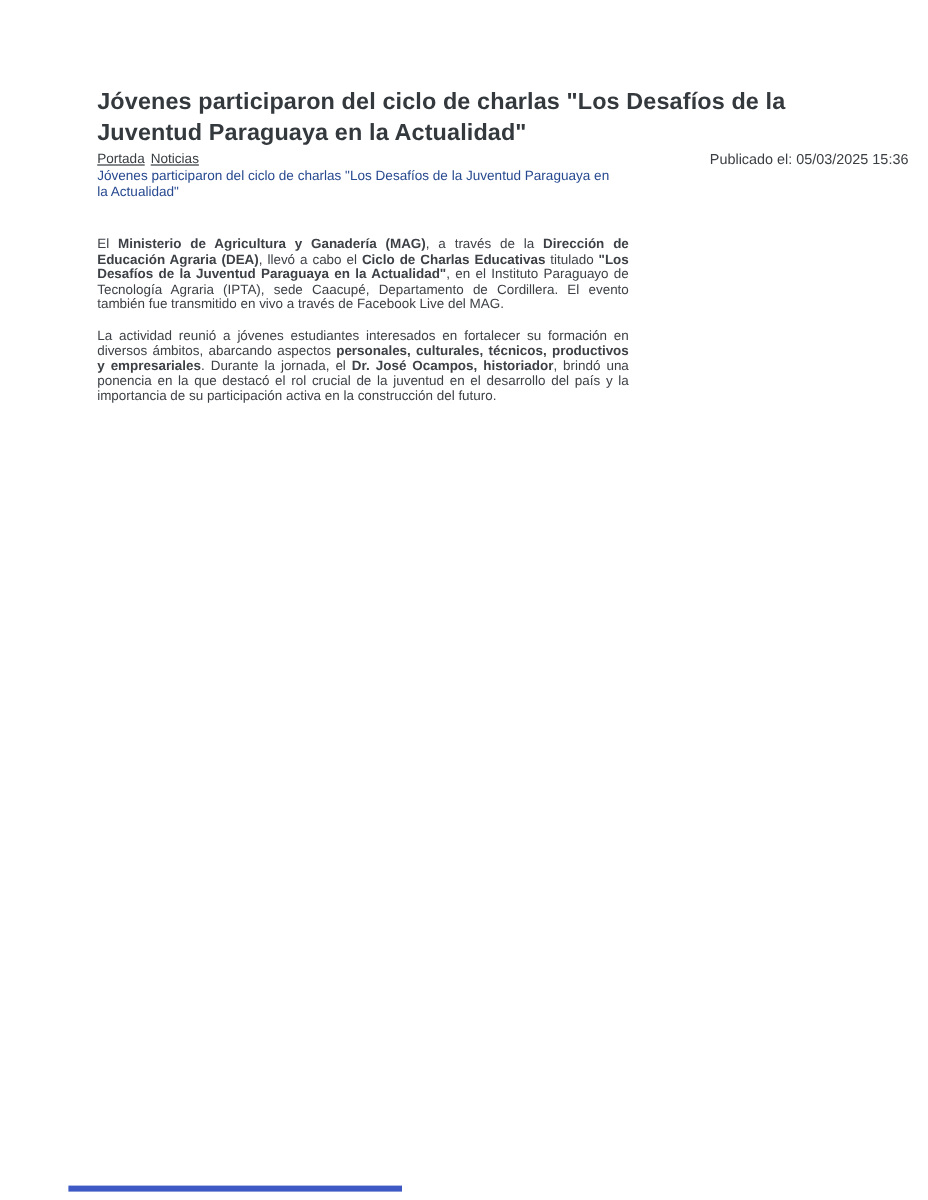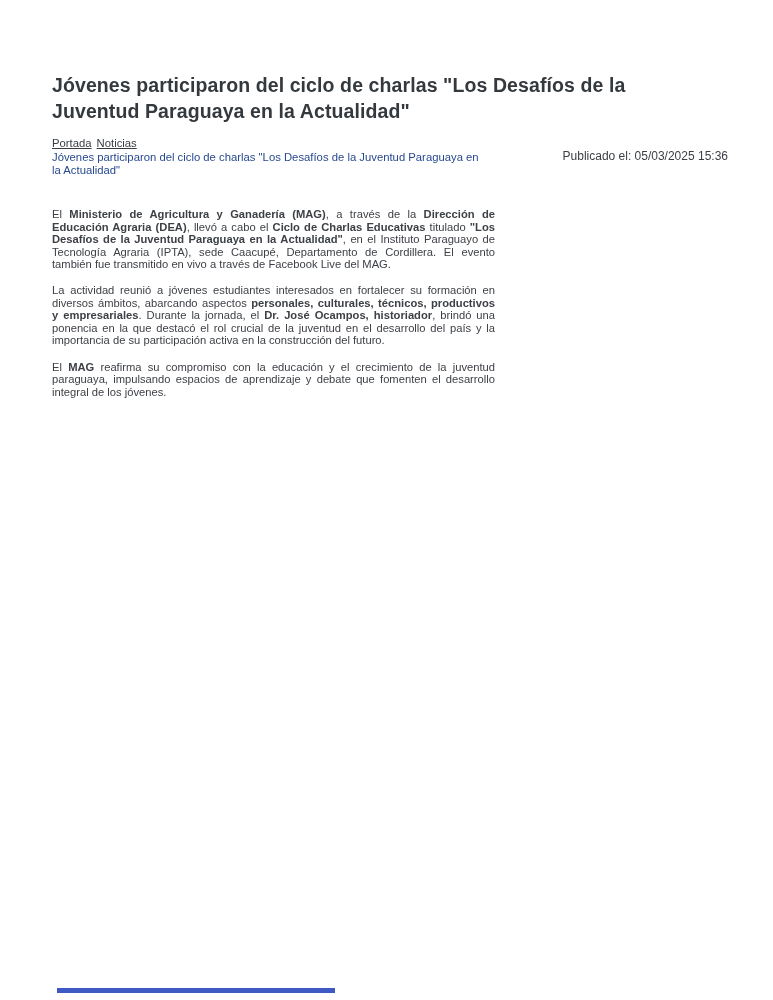--- a/index.html
+++ b/index.html
@@ -9,36 +9,36 @@
     height: 1000px;
     position: relative;
     overflow: hidden;
     font-family: "Liberation Sans", "DejaVu Sans", sans-serif;
     -webkit-font-smoothing: antialiased;
   }
   .page {
     position: relative;
     width: 773px;
     height: 1000px;
-    padding: 72px 45px 0 52px;
+    padding: 72px 45px 0 81px;
   }
   .article-title {
     max-width: 620px;
     font-size: 19.5px;
     line-height: 26px;
     font-weight: bold;
     color: #34393e;
     letter-spacing: 0.1px;
   }
   .meta-row {
-    margin-top: 13px;
+    margin-top: 3px;
     width: 676px;
     display: flex;
     justify-content: space-between;
-    align-items: center;
+    align-items: flex-start;
   }
   .crumb-block { max-width: 450px; }
   .crumb-links {
     font-size: 11.3px;
     line-height: 13px;
     color: #383d42;
   }
   .crumb-link {
     color: #383d42;
     text-decoration: underline;
@@ -96,18 +96,17 @@
       </div>
       <a class="crumb-current">Jóvenes participaron del ciclo de charlas "Los Desafíos de la Juventud Paraguaya en la Actualidad"</a>
     </div>
     <div class="published">Publicado el: 05/03/2025 15:36</div>
   </div>
 
   <div class="article-body">
 
   <p><span>El </span><b>Ministerio de Agricultura y Ganadería (MAG)</b><span>, a través de la </span><b>Dirección de Educación Agraria (DEA)</b><span>, llevó a cabo el </span><b>Ciclo de Charlas Educativas</b><span> titulado </span><b>"Los Desafíos de la Juventud Paraguaya en la Actualidad"</b><span>, en el Instituto Paraguayo de Tecnología Agraria (IPTA), sede Caacupé, Departamento de Cordillera. El evento también fue transmitido en vivo a través de Facebook Live del MAG.</span></p>
       <p><span>La actividad reunió a jóvenes estudiantes interesados en fortalecer su formación en diversos ámbitos, abarcando aspectos </span><b>personales, culturales, técnicos, productivos y empresariales</b><span>. Durante la jornada, el </span><b>Dr. José Ocampos, historiador</b><span>, brindó una ponencia en la que destacó el rol crucial de la juventud en el desarrollo del país y la importancia de su participación activa en la construcción del futuro.</span></p>
-      <p><span>El </span><b>MAG</b><span> reafirma su compromiso con la educación y el crecimiento de la juventud paraguaya, impulsando espacios de aprendizaje y debate que fomenten el desarrollo integral de los jóvenes.</span></p>
     </div>
 
   <div class="footer-accent-bar"></div>
 
 </div>
 
 </body></html>

